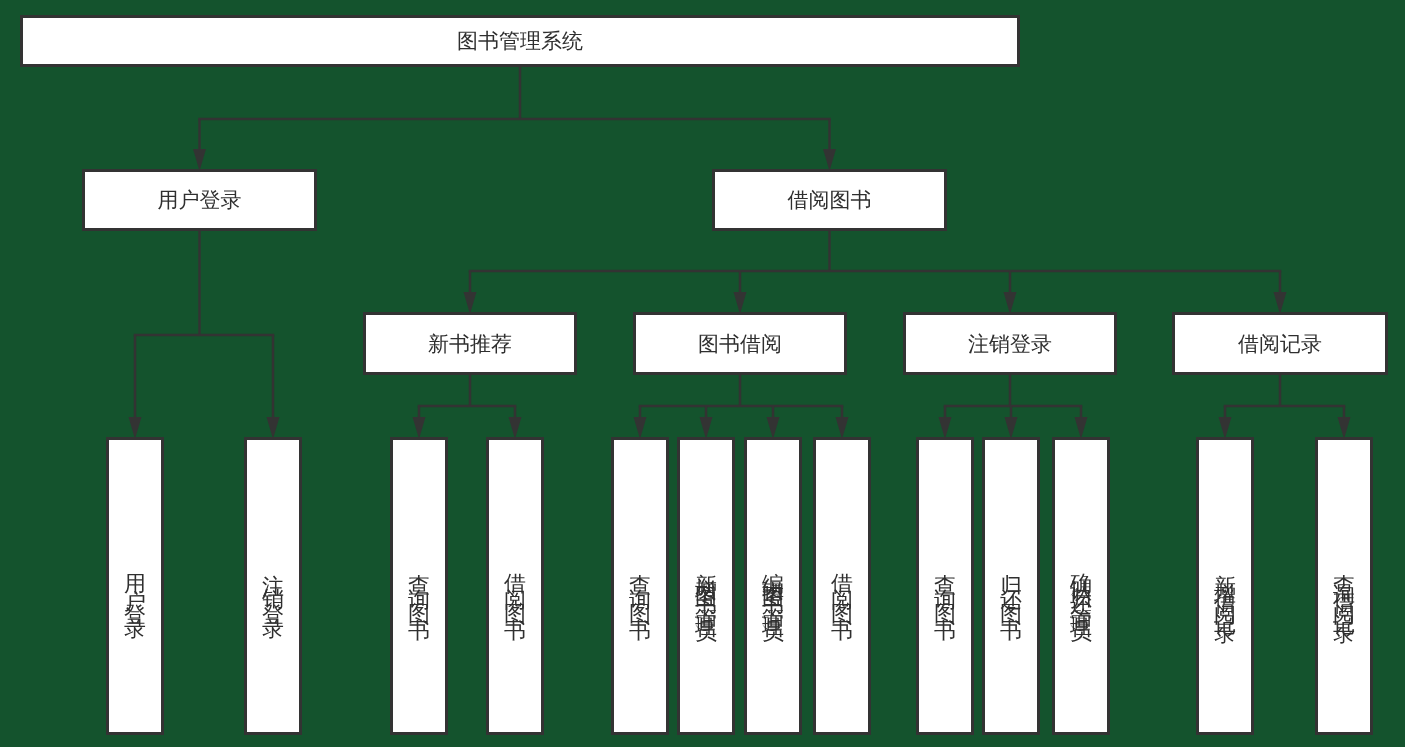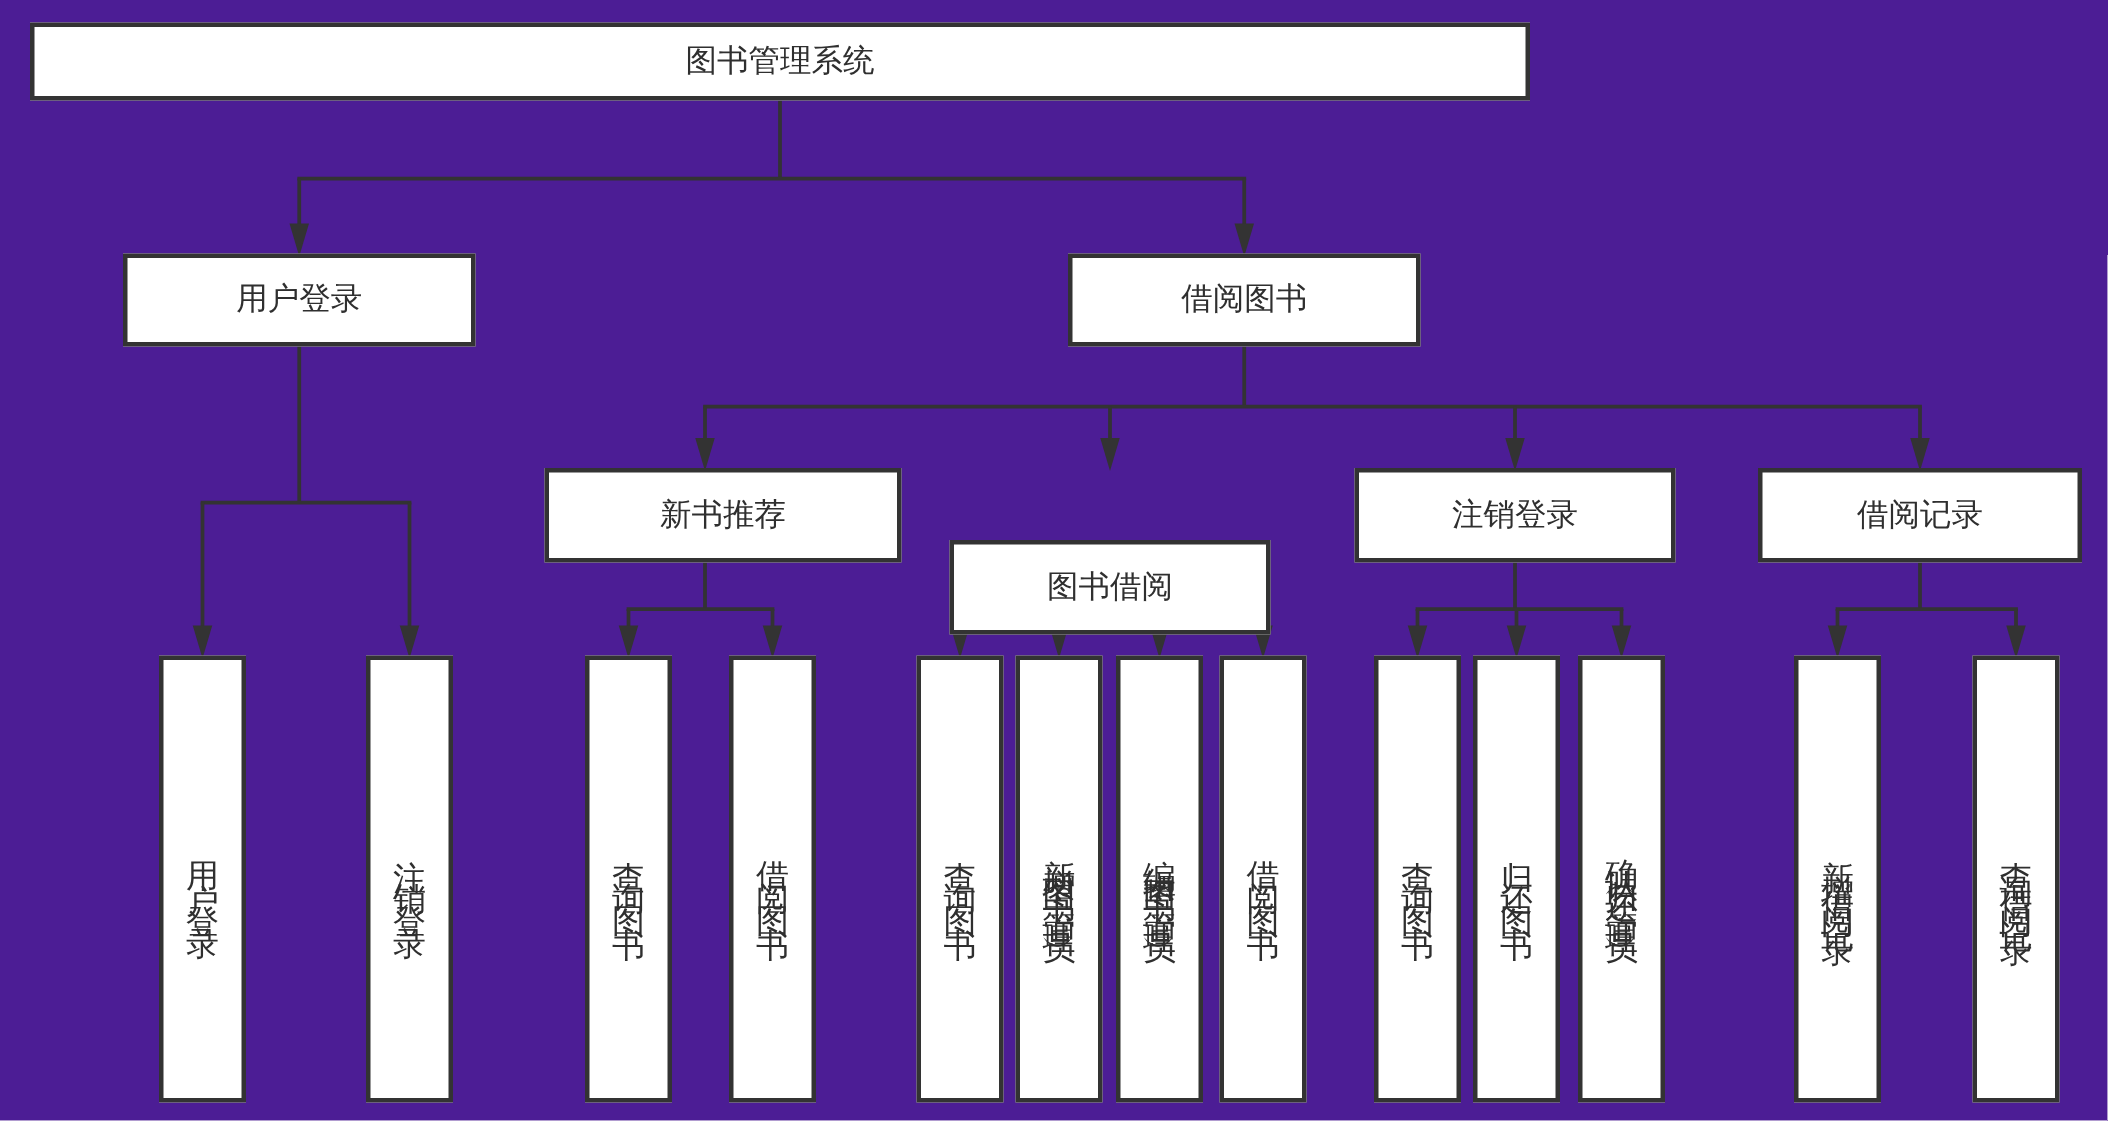--- a/index.html
+++ b/index.html
@@ -5,21 +5,21 @@
   html, body {
     margin: 0;
     padding: 0;
     background: #ffffff;
     font-family: "Liberation Sans", "DejaVu Sans", sans-serif;
   }
   #canvas {
     position: relative;
     width: 1405px;
     height: 747px;
-    background: #4c1d95;
+    background: #14532d;
     overflow: hidden;
   }
   #connectors {
     position: absolute;
     left: 0;
     top: 0;
     width: 1405px;
     height: 747px;
     pointer-events: none;
   }
@@ -127,30 +127,30 @@
       </div>
       <div class="node vertical" style="left: 106px; top: 437px; width: 58px; height: 298px;">
         <span class="label spacing-wide">用户登录</span>
       </div>
       <div class="node vertical" style="left: 244px; top: 437px; width: 58px; height: 298px;">
         <span class="label spacing-wide">注销登录</span>
       </div>
       <div class="node" style="left: 712px; top: 169px; width: 235px; height: 62px;">
         <span class="label">借阅图书</span>
       </div>
-      <div class="node" style="left: 363px; top: 312px; width: 238px; height: 63px;">
+      <div class="node" style="left: 363px; top: 312px; width: 214px; height: 63px;">
         <span class="label">新书推荐</span>
       </div>
       <div class="node vertical" style="left: 390px; top: 437px; width: 58px; height: 298px;">
         <span class="label spacing-wide">查询图书</span>
       </div>
       <div class="node vertical" style="left: 486px; top: 437px; width: 58px; height: 298px;">
         <span class="label spacing-wide">借阅图书</span>
       </div>
-      <div class="node" style="left: 633px; top: 312px; width: 214px; height: 63px; margin-top: 48px;">
+      <div class="node" style="left: 633px; top: 312px; width: 214px; height: 63px;">
         <span class="label">图书借阅</span>
       </div>
       <div class="node vertical" style="left: 611px; top: 437px; width: 58px; height: 298px;">
         <span class="label spacing-wide">查询图书</span>
       </div>
       <div class="node vertical" style="left: 677px; top: 437px; width: 58px; height: 298px;">
         <span class="label spacing-tight">新增图书（管理员）</span>
       </div>
       <div class="node vertical" style="left: 744px; top: 437px; width: 58px; height: 298px;">
         <span class="label spacing-tight">编辑图书（管理员）</span>

